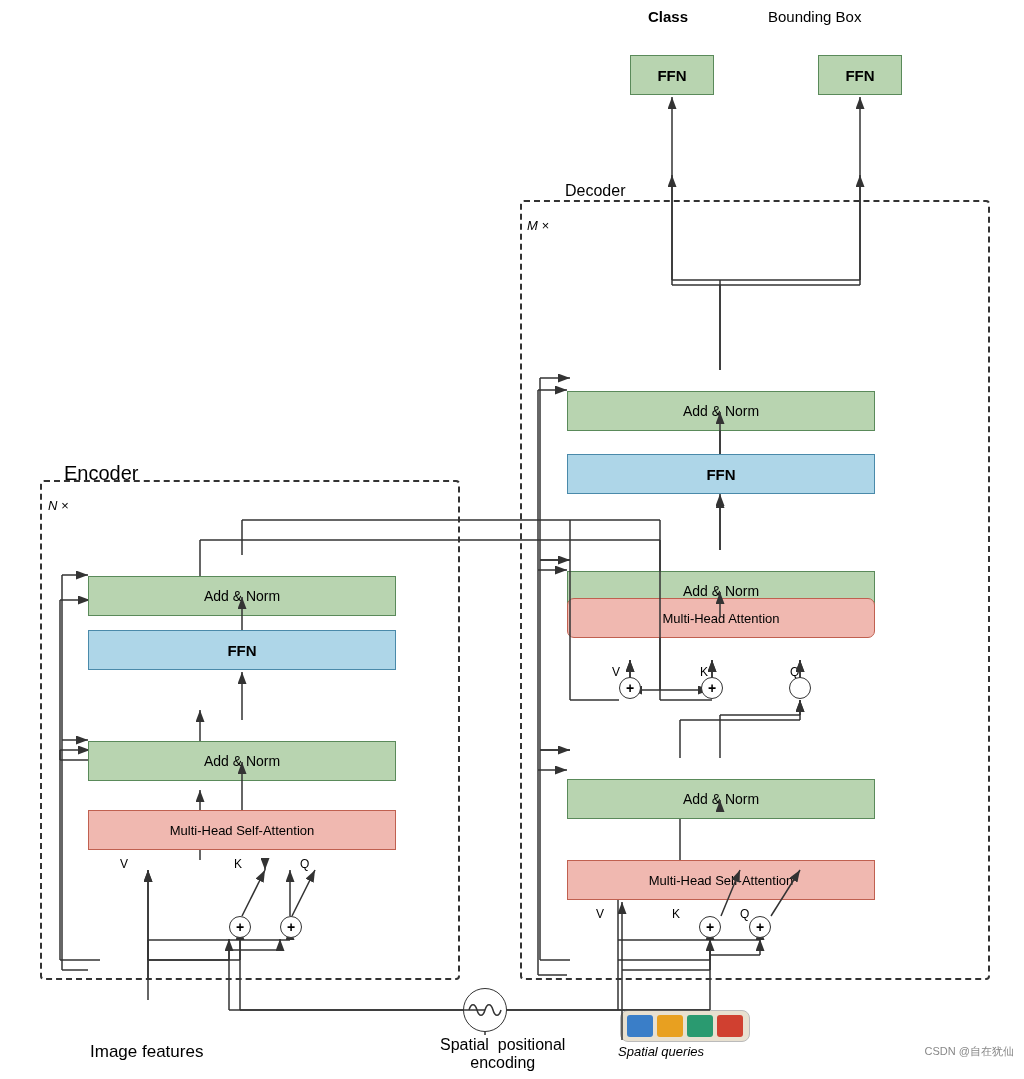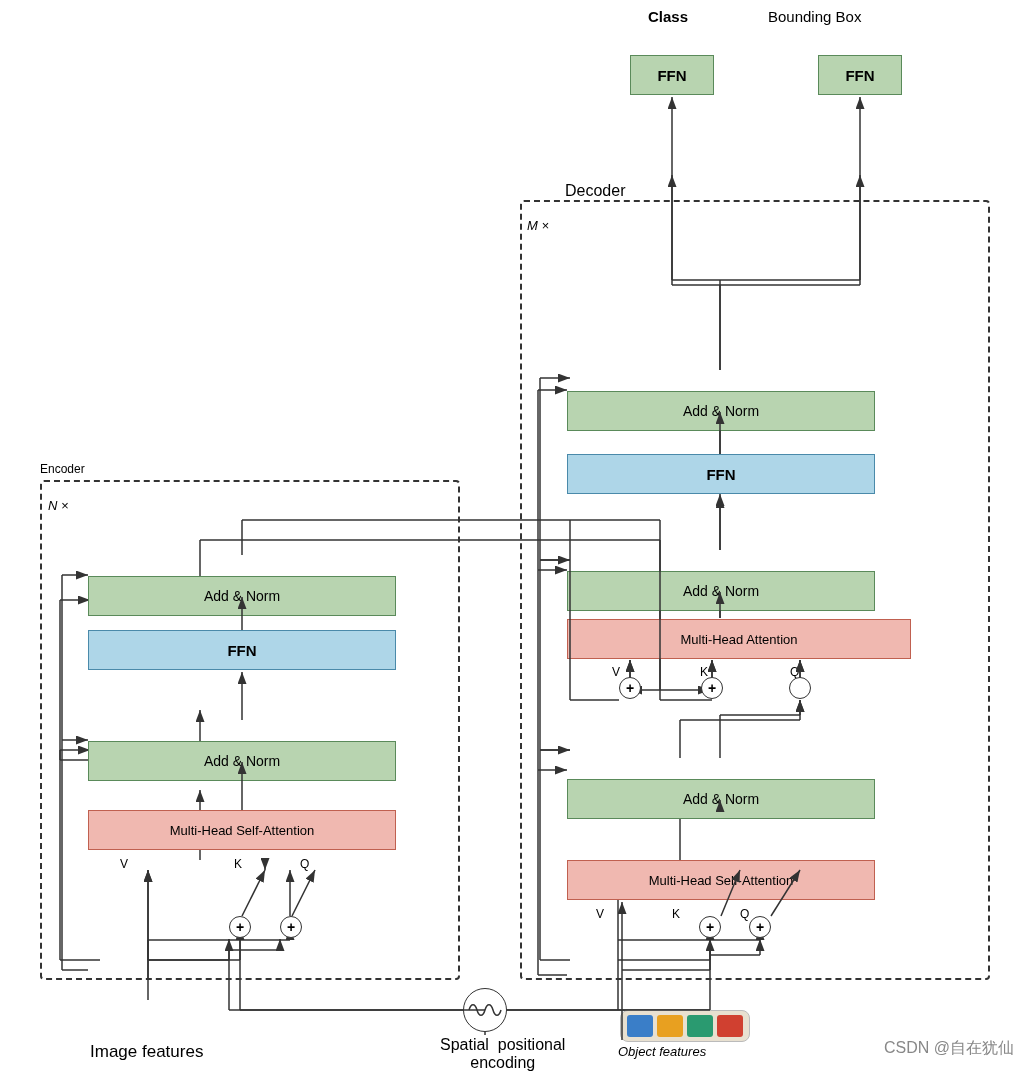--- a/index.html
+++ b/index.html
@@ -96,21 +96,21 @@
       gap: 4px;
     }
     .color-sq {
       width: 26px;
       height: 22px;
       border-radius: 3px;
     }
 
     .watermark {
       position: absolute;
-      font-size: 16px;
+      font-size: 11px;
       color: #888;
     }
 
     
     .sine-circle {
       position: absolute;
       width: 44px;
       height: 44px;
       border-radius: 50%;
       border: 1.5px solid #333;
@@ -235,21 +235,21 @@
   <div class="dashed-box" style="left: 520px; top: 200px; width: 470px; height: 780px;"></div>
   <div class="label" style="left: 565px; top: 182px; font-size: 16px; font-weight: 400;">Decoder</div>
   <div class="label" style="left: 527px; top: 218px; font-size: 13px; font-style: italic;">M ×</div>
 
   <div class="box box-green" style="left: 567px; top: 370px; width: 308px; height: 40px; font-size: 14px;">Add &amp; Norm</div>
 
   <div class="box box-blue" style="left: 567px; top: 454px; width: 308px; height: 40px; font-size: 15px; font-weight: bold;">FFN</div>
 
   <div class="box box-green" style="left: 567px; top: 550px; width: 308px; height: 40px; font-size: 14px;">Add &amp; Norm</div>
 
-  <div class="box box-pink" style="left: 567px; top: 619px; width: 344px; height: 40px; font-size: 13px;">Multi-Head  Attention</div>
+  <div class="box box-pink" style="left: 567px; top: 598px; width: 308px; height: 40px; font-size: 13px; border-radius: 7px;">Multi-Head  Attention</div>
 
   <div class="label" style="left: 612px; top: 665px; font-size: 12px;">V</div>
   <div class="label" style="left: 700px; top: 665px; font-size: 12px;">K</div>
   <div class="label" style="left: 790px; top: 665px; font-size: 12px;">Q</div>
 
   <div class="circle-plus" style="left: 619px; top: 677px;">+</div>
   <div class="circle-plus" style="left: 701px; top: 677px;">+</div>
   <div class="circle-plus" style="left: 789px; top: 677px;"></div>
 
   <div class="box box-green" style="left: 567px; top: 758px; width: 308px; height: 40px; font-size: 14px;">Add &amp; Norm</div>
@@ -257,21 +257,21 @@
   <div class="box box-pink" style="left: 567px; top: 860px; width: 308px; height: 40px; font-size: 13px;">Multi-Head  Self-Attention</div>
 
   <div class="label" style="left: 596px; top: 907px; font-size: 12px;">V</div>
   <div class="label" style="left: 672px; top: 907px; font-size: 12px;">K</div>
   <div class="label" style="left: 740px; top: 907px; font-size: 12px;">Q</div>
 
   <div class="circle-plus" style="left: 699px; top: 916px;">+</div>
   <div class="circle-plus" style="left: 749px; top: 916px;">+</div>
 
   <div class="dashed-box" style="left: 40px; top: 480px; width: 420px; height: 500px;"></div>
-  <div class="label" style="left: 40px; top: 462px; font-size: 12px; font-weight: 400;">Encoder</div>
+  <div class="label" style="left: 64px; top: 462px; font-size: 20px; font-weight: 400;">Encoder</div>
   <div class="label" style="left: 48px; top: 498px; font-size: 13px; font-style: italic;">N ×</div>
 
   <div class="box box-green" style="left: 88px; top: 555px; width: 308px; height: 40px; font-size: 14px;">Add &amp; Norm</div>
 
   <div class="box box-blue" style="left: 88px; top: 630px; width: 308px; height: 40px; font-size: 15px; font-weight: bold;">FFN</div>
 
   <div class="box box-green" style="left: 88px; top: 720px; width: 308px; height: 40px; font-size: 14px;">Add &amp; Norm</div>
 
   <div class="box box-pink" style="left: 88px; top: 810px; width: 308px; height: 40px; font-size: 13px;">Multi-Head  Self-Attention</div>
 
@@ -291,21 +291,21 @@
   </div>
   <div class="label" style="left: 440px; top: 1036px; font-size: 16px; text-align: center; white-space: pre;">Spatial  positional
 encoding</div>
 
   <div class="color-squares" style="left: 620px; top: 1010px; background: #e8e0d0; padding: 4px 6px; border-radius: 8px; border: 1px solid #bbb;">
     <div class="color-sq" style="background: #3a7ec8;"></div>
     <div class="color-sq" style="background: #e8a020;"></div>
     <div class="color-sq" style="background: #2a9a70;"></div>
     <div class="color-sq" style="background: #d04030;"></div>
   </div>
-  <div class="label" style="left: 618px; top: 1044px; font-size: 13px; font-style: italic;">Object features</div>
+  <div class="label" style="left: 618px; top: 1044px; font-size: 13px; font-style: italic;">Spatial queries</div>
 
   <div class="watermark" style="right: 10px; bottom: 20px;">CSDN @自在犹仙</div>
 
   <svg style="position:absolute;top:0;left:0;width:1024px;height:1079px;pointer-events:none;">
     <defs>
       <marker id="arr2" markerWidth="8" markerHeight="6" refX="8" refY="3" orient="auto">
         <polygon points="0 0, 8 3, 0 6" fill="#333"></polygon>
       </marker>
     </defs>
 

